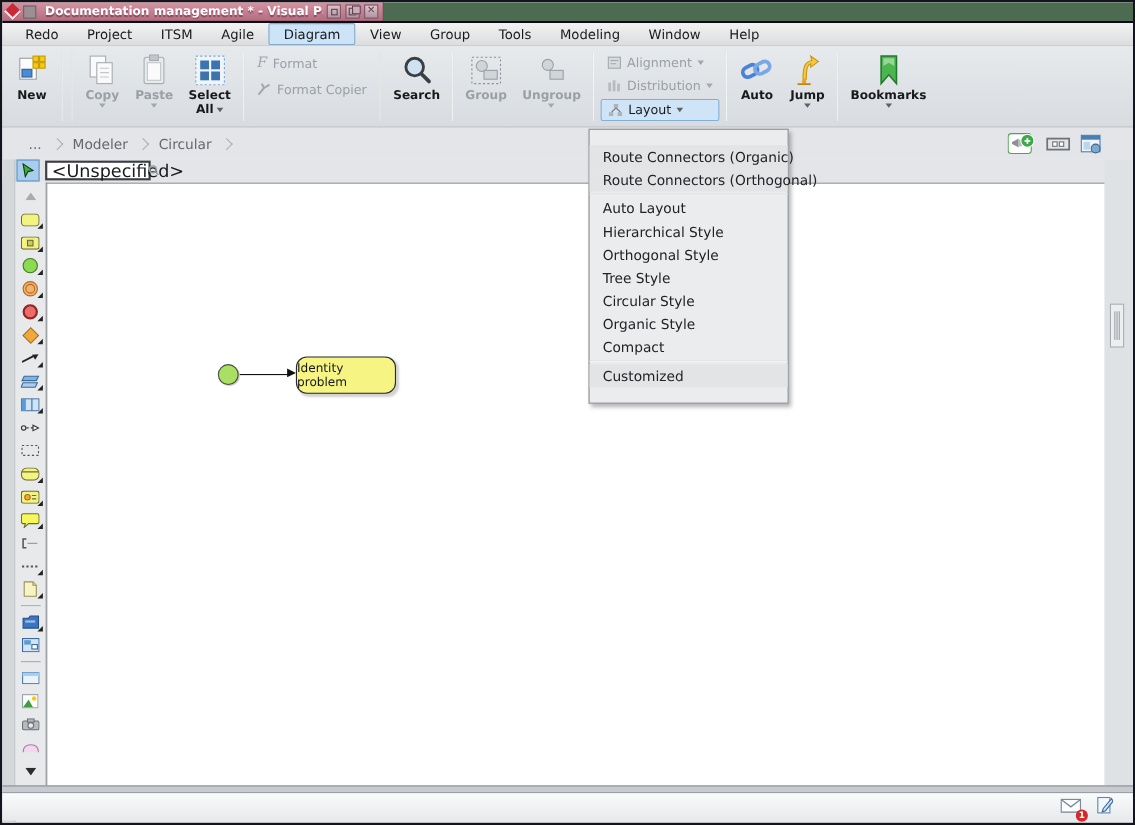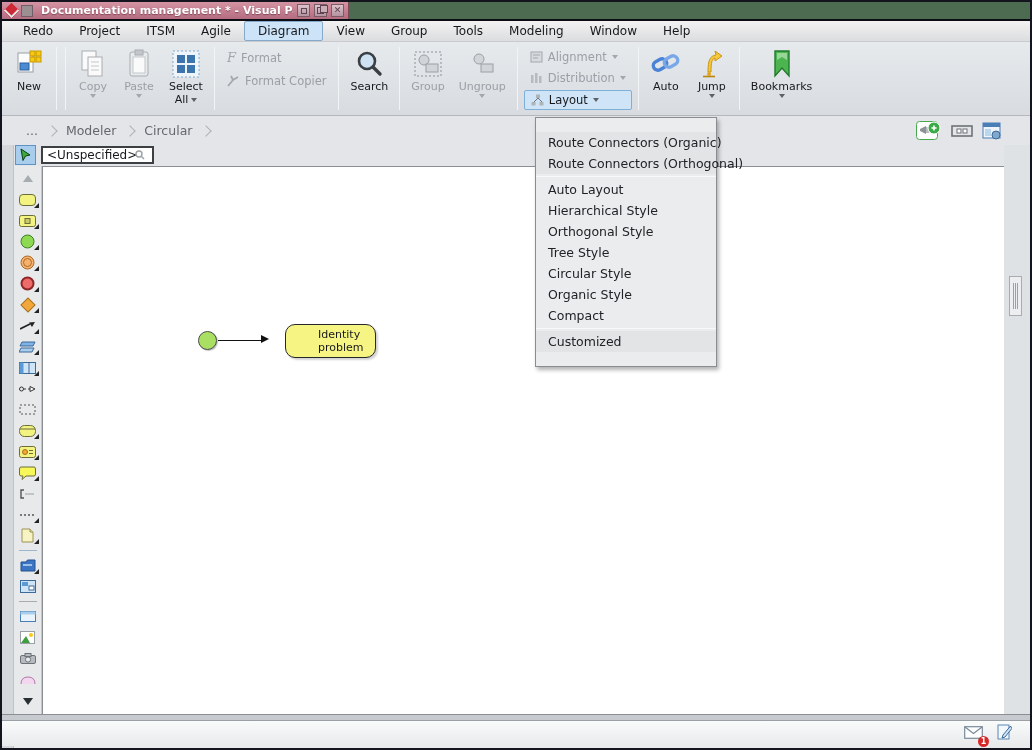--- a/index.html
+++ b/index.html
@@ -35,21 +35,21 @@
 
   
   .ribbon { position:absolute; left:0; top:40px; right:0; height:74px;
             background:linear-gradient(#e7eaed,#d8dbdf); border-bottom:1px solid #b4b8bc;
             display:flex; align-items:stretch; padding:2px 4px; }
   .rsep { width:1px; background:#c2c6ca; border-right:1px solid #f2f4f6; margin:3px 4px; }
   .rgroup { display:flex; align-items:stretch; }
   .bigbtn { display:flex; flex-direction:column; align-items:center; justify-content:flex-start;
             padding:4px 7px 2px; font-size:11px; color:#17191c; min-width:40px; }
   .bigbtn .bicon { width:32px; height:32px; display:flex; align-items:center; justify-content:center; }
-  .bigbtn .blabel { text-align:left; line-height:13px; }
+  .bigbtn .blabel { text-align:left; line-height:13px;font-weight:bold; }
   .bigbtn.disabled { color:#9aa0a6; }
   .stack { display:flex; flex-direction:column; justify-content:flex-start; padding:3px 2px; gap:2px; }
   .smallbtn { display:flex; align-items:center; gap:5px; font-size:11.5px; color:#17191c;
               padding:2px 6px; height:21px; }
   .smallbtn.disabled { color:#9aa0a6; }
   .smallbtn.highlight { background:#cfe4f7; border:1px solid #7fb0d8; border-radius:2px; }
   .chev { width:0; height:0; border-left:3.5px solid transparent; border-right:3.5px solid transparent;
           border-top:4px solid #5c6166; display:inline-block; }
   .chev.gray { border-top-color:#a3a8ad; }
   .chev-under { margin-top:1px; }
@@ -60,22 +60,22 @@
   .crumb { padding:3px 8px; }
   .crumb-sep { width:8px; height:8px; border-top:1px solid #aeb2b6; border-right:1px solid #aeb2b6;
                transform:rotate(45deg); margin:0 2px; }
   .path-icons { margin-left:auto; margin-right:28px; display:flex; gap:9px; align-items:center; }
 
   
   .toolrow { position:absolute; left:0; top:143px; right:0; height:21px; background:#e3e5e8;
              display:flex; align-items:center; }
   .pointer-btn { position:absolute; left:13px; top:0px; width:21px; height:20px; background:#a9cdec;
                  border:1px solid #5f93c4; display:flex; align-items:center; justify-content:center; }
-  .shape-combo { position:absolute; left:39px; top:1px; width:113px; height:18px; background:#fff;
-                 border:2px solid #3c4043; font-size:12px; color:#17191c; display:flex;
+  .shape-combo { position:absolute; left:39px; top:1px; width:96px; height:18px; background:#fff;
+                 border:2px solid #3c4043; font-size:16px; color:#17191c; display:flex;
                  align-items:center; padding-left:4px; }
   .mini-zoom { position:absolute; left:133px; top:5px; }
 
   
   .frame-left { position:absolute; left:0; top:143px; width:12px; bottom:0; background:#d5d8db;
                 border-right:1px solid #bfc3c7; }
   .palette { position:absolute; left:12px; top:164px; width:28px; bottom:34px; background:#e7e9eb;
              border-right:1px solid #c4c8cc; display:flex; flex-direction:column; align-items:center;
              padding-top:2px; }
   .pi { width:24px; height:21px; display:flex; align-items:center; justify-content:center;
@@ -94,24 +94,24 @@
   .grip i { display:block; width:1px; height:26px; background:#9aa0a5; }
   .canvas-bottom { position:absolute; left:0; right:0; bottom:28px; height:6px; background:#c7cace;
                    border-top:1px solid #8b8f93; }
 
   
   .start-event { position:absolute; left:155px; top:164px; width:19px; height:19px; border-radius:50%;
                  background:#a9df63; border:1.5px solid #4a4f44; box-shadow:1px 1px 1px rgba(0,0,0,.25); }
   .flow-line { position:absolute; left:175px; top:172.5px; width:44px; height:1.6px; background:#111; }
   .flow-arrow { position:absolute; left:218px; top:168px; width:0; height:0;
                 border-left:8px solid #111; border-top:4.5px solid transparent; border-bottom:4.5px solid transparent; }
-  .task-node { position:absolute; left:242px; top:157px; width:91px; height:34px; background:#f6f584;
+  .task-node { position:absolute; left:226px; top:157px; width:91px; height:34px; background:#f6f584;
                border:1.4px solid #26282a; border-radius:10px; display:flex; align-items:center;
                justify-content:center; font-size:11px; color:#17191c;
-               box-shadow:2px 2px 2px rgba(0,0,0,.18);padding-left:32px; }
+               box-shadow:2px 2px 2px rgba(0,0,0,.18); }
 
   
   .layout-menu { position:absolute; left:533px; top:115px; width:182px; background:#eaecee;
                  border:1px solid #8a8d90; box-shadow:2px 3px 4px rgba(0,0,0,.3); z-index:50;
                  font-size:12.5px; color:#202326; padding:14px 0; }
   .lm-item { height:21px; line-height:21px; padding-left:12px; white-space:nowrap; }
   .lm-item.shaded { background:#e2e4e6; }
   .lm-sep { height:1px; background:#b2b5b8; border-bottom:1px solid #f8f9fa; margin:2px 0; }
 
   

